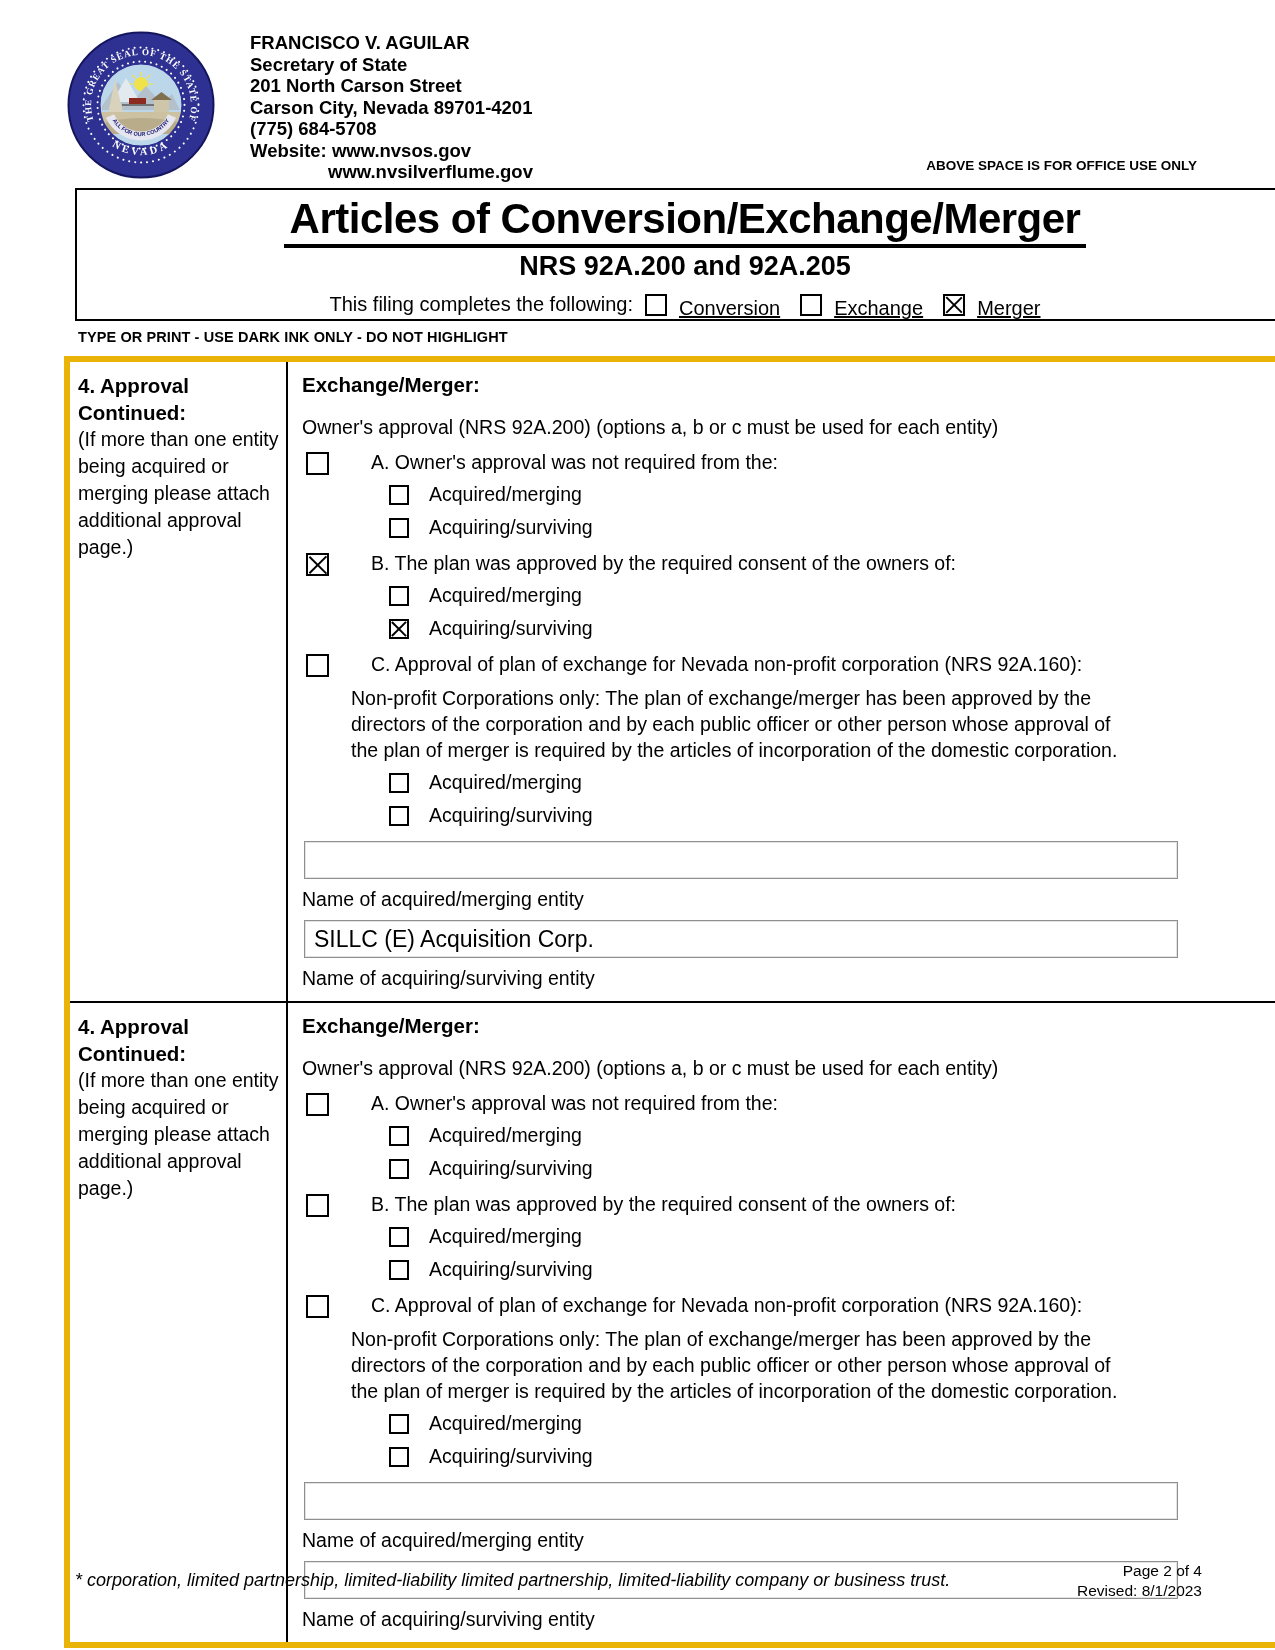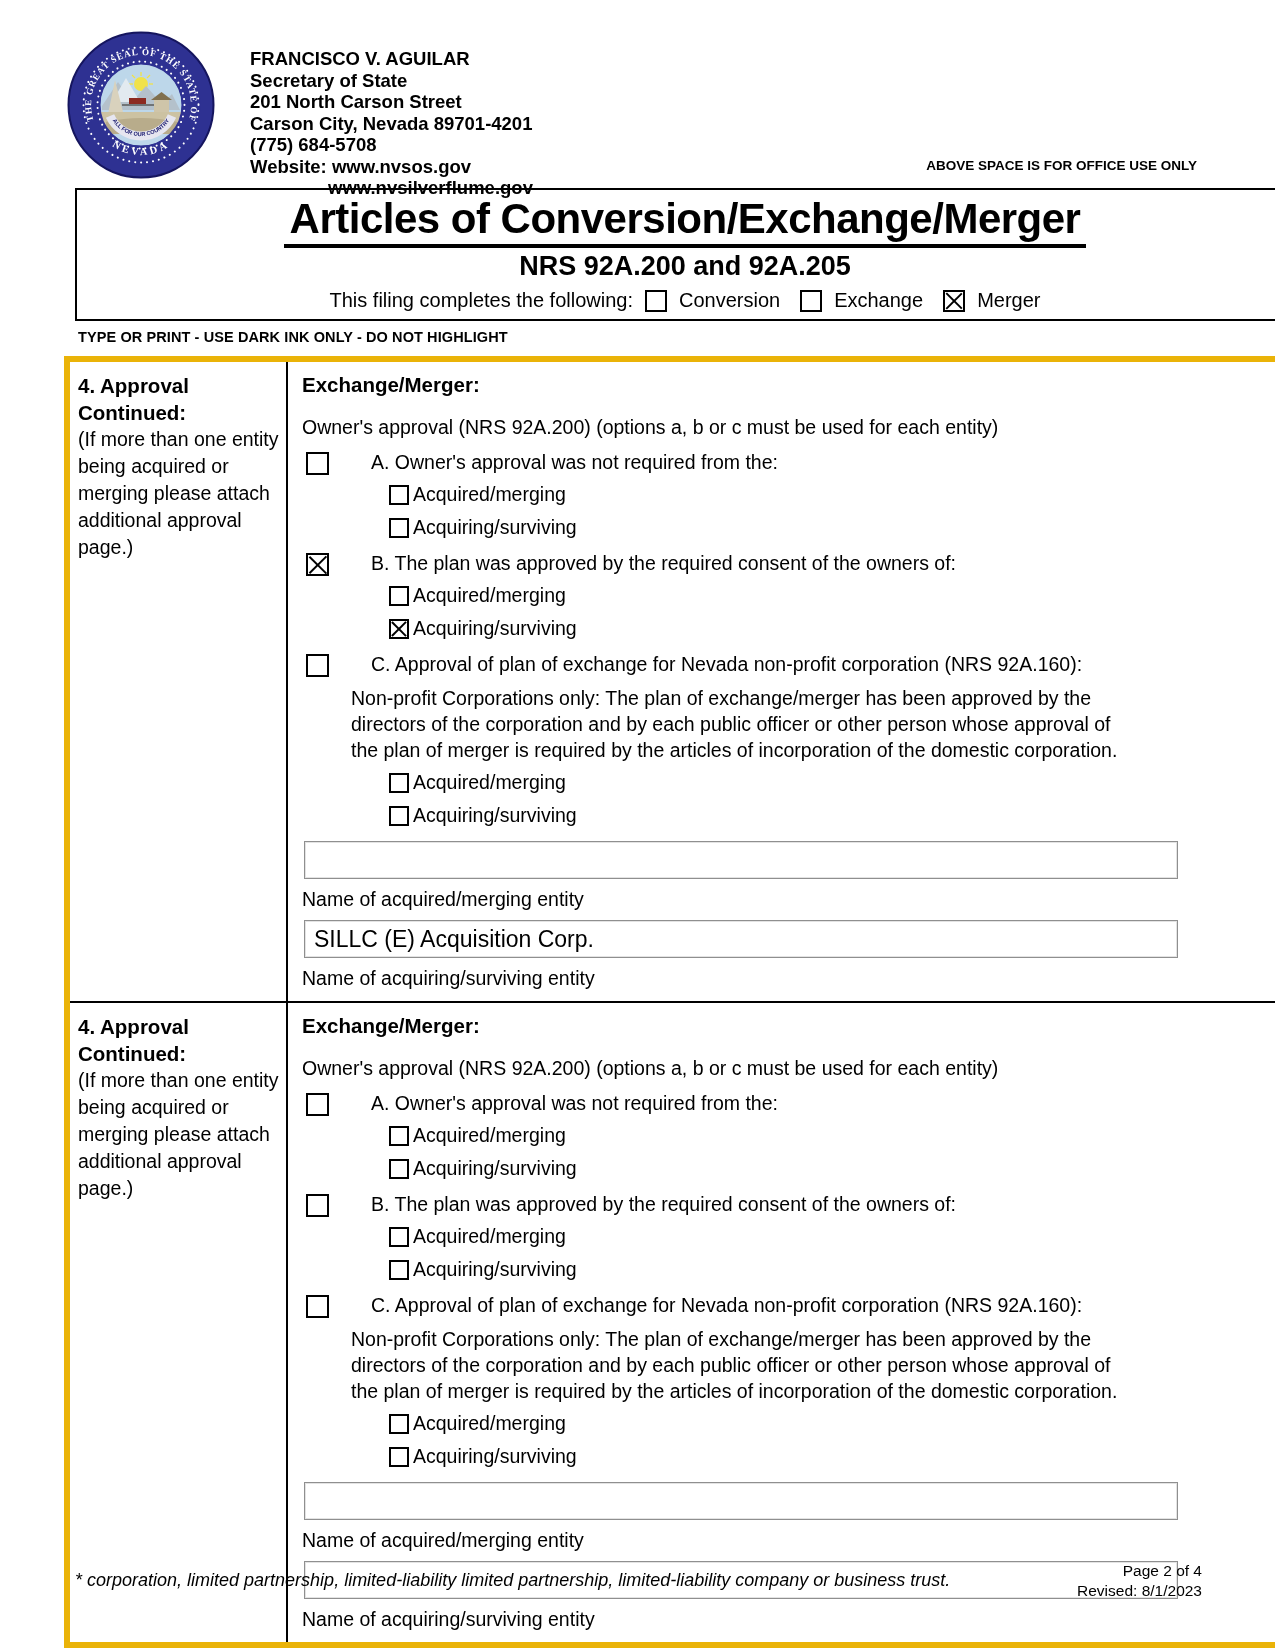--- a/index.html
+++ b/index.html
@@ -3,37 +3,37 @@
 <meta charset="utf-8">
 <style>
   html,body { margin:0; padding:0; background:#fff; }
   .page {
     position:relative; width:1275px; height:1650px; background:#ffffff;
     font-family:"Liberation Sans", sans-serif; color:#000; overflow:hidden;
   }
 
   
   .seal { position:absolute; left:66px; top:30px; width:150px; height:150px; }
-  .addr { position:absolute; left:250px; top:48px; font-weight:bold; font-size:18.5px; line-height:21.5px; white-space:nowrap; }
+  .addr { position:absolute; left:250px; top:32px; font-weight:bold; font-size:18.5px; line-height:21.5px; white-space:nowrap; }
   .addr .indent { margin-left:78px; }
   .office-use { position:absolute; right:78px; top:158px; font-weight:bold; font-size:13.5px; }
 
   
   .title-box {
     position:absolute; left:75px; top:188px; width:1220px; height:133px;
     border:2px solid #000; box-sizing:border-box; text-align:center;
   }
   .form-title {
     display:inline-block; margin:5px auto 0; font-size:42px; font-weight:bold;
     border-bottom:4px solid #000; padding:0 6px 1px; letter-spacing:-0.5px;
   }
   .statute { font-size:27px; font-weight:bold; margin-top:3px; }
   .filing-row { margin-top:7px; font-size:20px; display:flex; justify-content:center; align-items:center; }
   .filing-row .prompt { margin-right:12px; }
-  .filing-row .flabel { margin:0 20px 0 12px; }
+  .filing-row .flabel { margin:8px 20px 0 12px;text-decoration:underline; }
   .filing-row .flabel:last-child { margin-right:0; }
 
   .instruction { position:absolute; left:78px; top:329px; font-weight:bold; font-size:14.5px; letter-spacing:0.1px; }
 
   
   .main-table { position:absolute; left:64px; top:356px; width:1267px; border:6px solid #eab308; box-sizing:border-box; }
   .trow { display:flex; }
   .trow + .trow { border-top:2px solid #000; }
   .trow-1 { min-height:595px; }
   .trow-2 { min-height:601px; }
@@ -41,21 +41,21 @@
   .side-title { font-weight:bold; font-size:20.5px; line-height:27px; }
   .side-note { font-size:19.5px; line-height:27px; width:204px; }
   .right-cell { flex:1; padding:10px 14px 10px 14px; box-sizing:border-box; }
 
   .rc-heading { font-size:20.5px; font-weight:bold; line-height:25px; }
   .rc-sub { font-size:19.5px; margin-top:18px; line-height:25px; }
 
   .opt { display:flex; align-items:flex-end; margin-top:10px; padding-left:4px;gap:20px; }
   .opt-label { font-size:19.5px; line-height:25px; margin-left:22px; }
   .subopt { display:flex; align-items:center; margin:6px 0 0 87px; height:27px; }
-  .subopt-label { font-size:19.5px; margin-left:4px; }
+  .subopt-label { font-size:19.5px; margin-left:20px; }
   .nonprofit { font-size:19.5px; line-height:26px; margin:8px 0 0 49px; width:790px; }
 
   .cb { display:inline-block; position:relative; box-sizing:border-box;
         border:2px solid #000; background:#fff; flex-shrink:0; }
   .cb-t { width:22px; height:22px; }
   .cb1 { width:23px; height:23px; margin-top:1px; }
   .cb2 { width:20px; height:20px; }
   .cb.checked::before, .cb.checked::after {
     content:""; position:absolute; left:-12%; top:50%; width:124%; height:2px;
     background:#000; margin-top:-1px;

